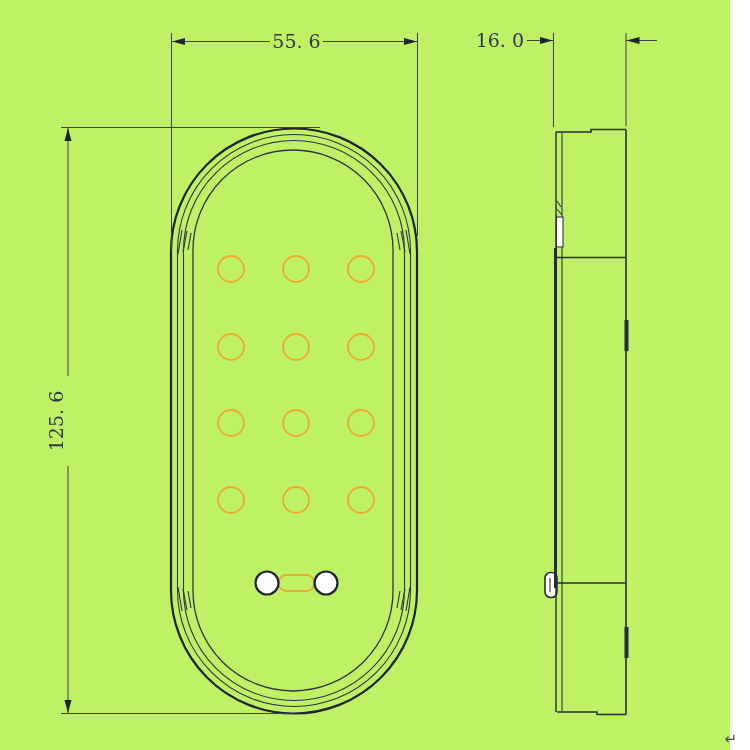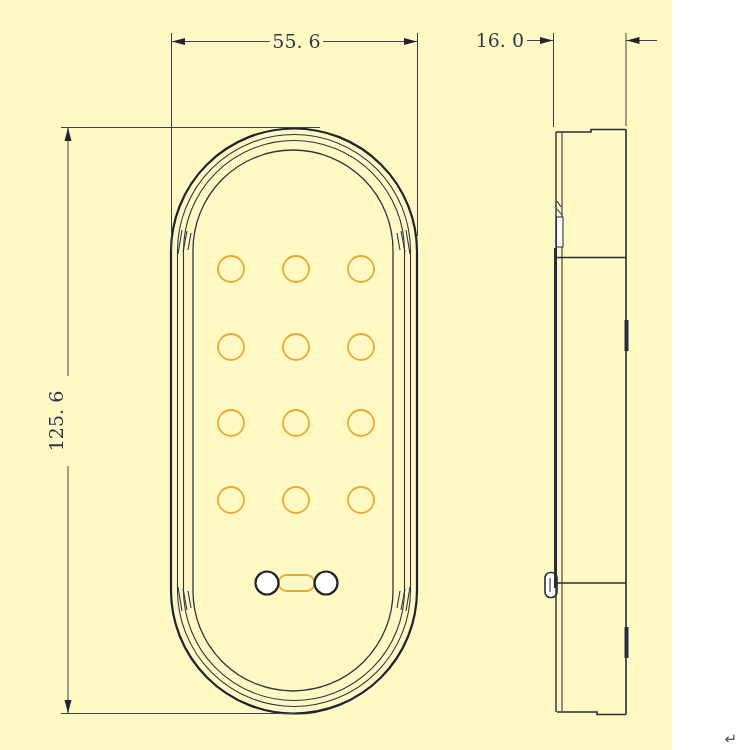--- a/index.html
+++ b/index.html
@@ -6,23 +6,23 @@
     margin: 0;
     padding: 0;
     width: 750px;
     height: 750px;
     background: #ffffff;
     font-family: "DejaVu Serif", serif;
     overflow: hidden;
   }
   #canvas {
     position: relative;
-    width: 672px;
+    width: 730px;
     height: 750px;
-    background: #fef9c3;
+    background: #bef264;
     text-decoration: underline;
   }
   svg { display: block; }
   .outline      { fill: none; stroke: #262c3a; }
   .outline-thick{ fill: none; stroke: #1f2430; stroke-width: 2.2px; }
   .outline-thin { fill: none; stroke: #2e3444; stroke-width: 1.1px; }
   .led          { fill: none; stroke: #f0a732; stroke-width: 1.8px; }
   .accent       { fill: none; stroke: #f0a732; stroke-width: 1.8px; }
   .dimline      { fill: none; stroke: #3a4050; stroke-width: 1px; }
   .arrow        { fill: #1f2430; stroke: none; }

